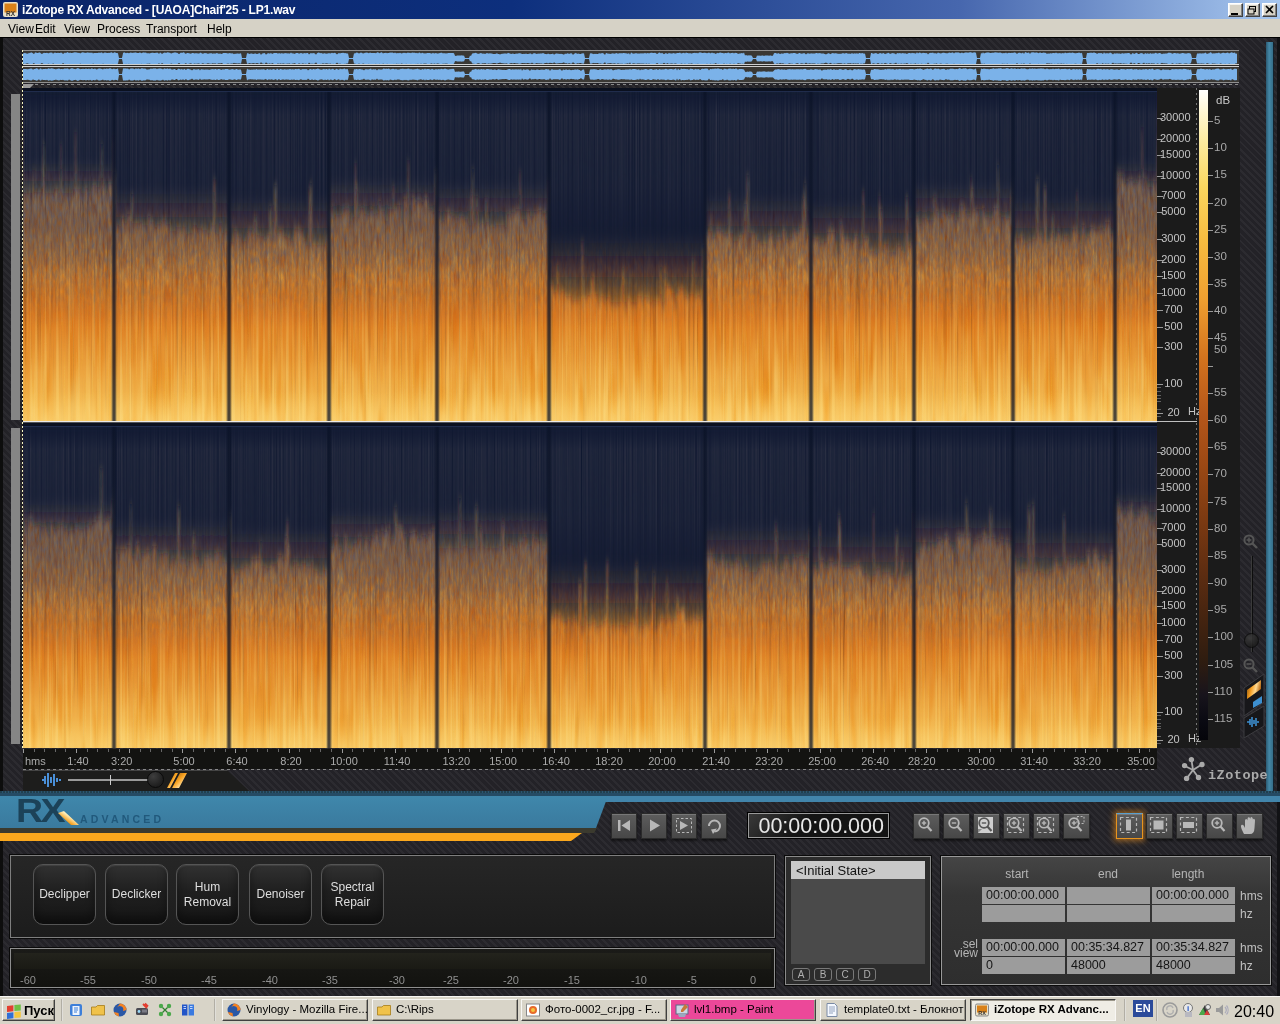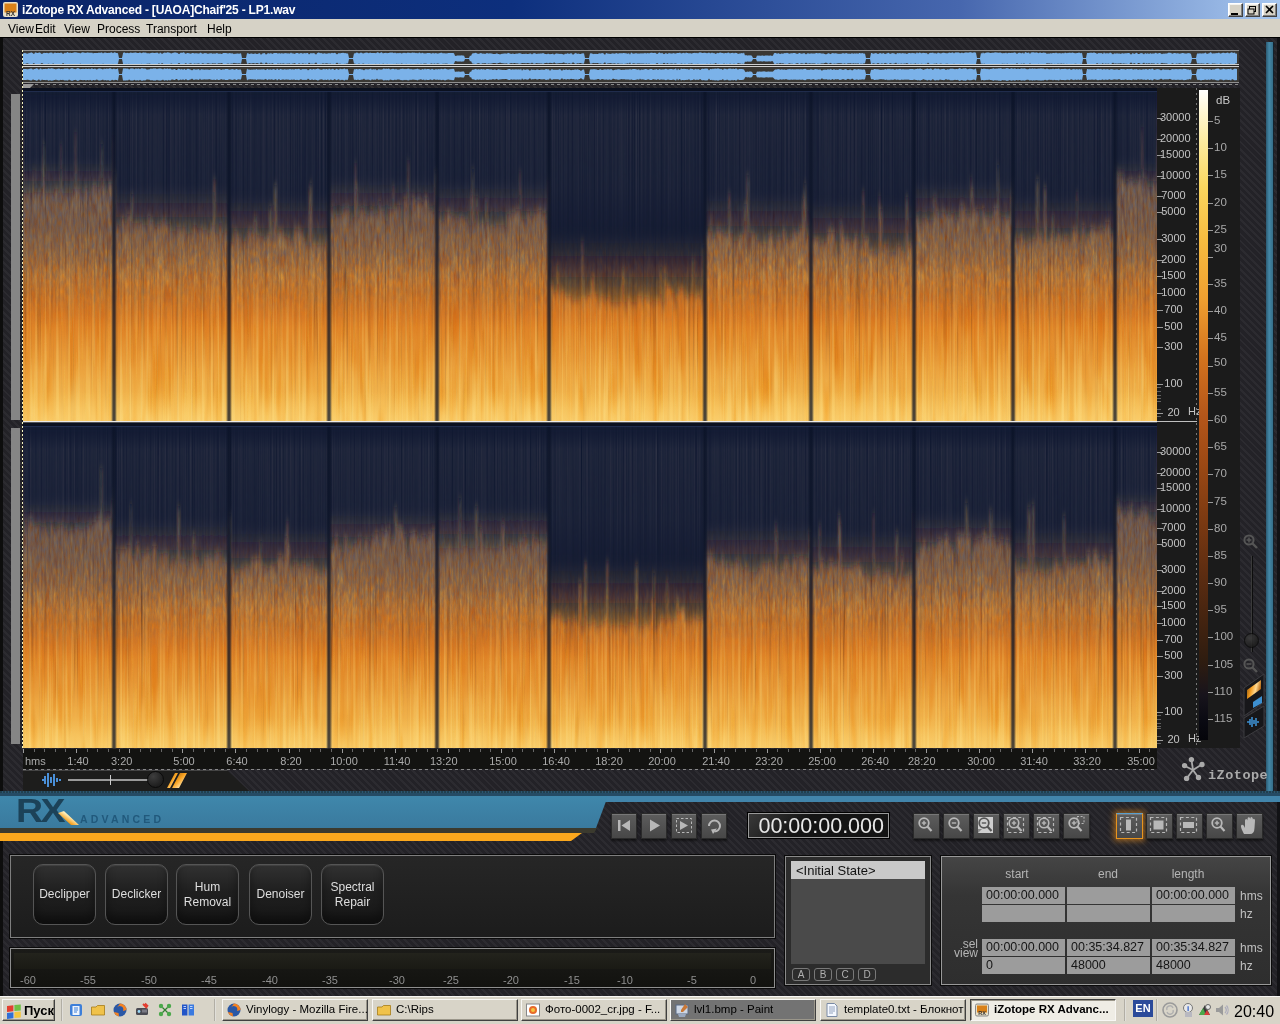--- a/index.html
+++ b/index.html
@@ -506,29 +506,29 @@
 <div class="dblab" style="top:26px">5</div>
 <div class="dbtick" style="top:60px"></div>
 <div class="dblab" style="top:53px">10</div>
 <div class="dbtick" style="top:87px"></div>
 <div class="dblab" style="top:80px">15</div>
 <div class="dbtick" style="top:115px"></div>
 <div class="dblab" style="top:108px">20</div>
 <div class="dbtick" style="top:142px"></div>
 <div class="dblab" style="top:135px">25</div>
 <div class="dbtick" style="top:169px"></div>
-<div class="dblab" style="top:154px">30</div>
+<div class="dblab" style="top:162px">30</div>
 <div class="dbtick" style="top:196px"></div>
 <div class="dblab" style="top:189px">35</div>
 <div class="dbtick" style="top:223px"></div>
 <div class="dblab" style="top:216px">40</div>
 <div class="dbtick" style="top:250px"></div>
 <div class="dblab" style="top:243px">45</div>
 <div class="dbtick" style="top:278px"></div>
-<div class="dblab" style="top:268px">50</div>
+<div class="dblab" style="top:255px">50</div>
 <div class="dbtick" style="top:305px"></div>
 <div class="dblab" style="top:298px">55</div>
 <div class="dbtick" style="top:332px"></div>
 <div class="dblab" style="top:325px">60</div>
 <div class="dbtick" style="top:359px"></div>
 <div class="dblab" style="top:352px">65</div>
 <div class="dbtick" style="top:386px"></div>
 <div class="dblab" style="top:379px">70</div>
 <div class="dbtick" style="top:414px"></div>
 <div class="dblab" style="top:407px">75</div>
@@ -689,21 +689,21 @@
 <div class="rtick" style="left:1116px"></div>
 <div class="rtickm" style="left:1126px"></div>
 <div class="rlab" style="left:2px">hms</div>
 <div class="rlab" style="left:35px;width:40px;text-align:center">1:40</div>
 <div class="rlab" style="left:88px;width:40px;text-align:left">3:20</div>
 <div class="rlab" style="left:141px;width:40px;text-align:center">5:00</div>
 <div class="rlab" style="left:194px;width:40px;text-align:center">6:40</div>
 <div class="rlab" style="left:248px;width:40px;text-align:center">8:20</div>
 <div class="rlab" style="left:301px;width:40px;text-align:center">10:00</div>
 <div class="rlab" style="left:354px;width:40px;text-align:center">11:40</div>
-<div class="rlab" style="left:407px;width:40px;text-align:left">13:20</div>
+<div class="rlab" style="left:407px;width:40px;text-align:right">13:20</div>
 <div class="rlab" style="left:460px;width:40px;text-align:center">15:00</div>
 <div class="rlab" style="left:513px;width:40px;text-align:center">16:40</div>
 <div class="rlab" style="left:566px;width:40px;text-align:center">18:20</div>
 <div class="rlab" style="left:619px;width:40px;text-align:center">20:00</div>
 <div class="rlab" style="left:673px;width:40px;text-align:center">21:40</div>
 <div class="rlab" style="left:726px;width:40px;text-align:center">23:20</div>
 <div class="rlab" style="left:779px;width:40px;text-align:center">25:00</div>
 <div class="rlab" style="left:832px;width:40px;text-align:center">26:40</div>
 <div class="rlab" style="left:885px;width:40px;text-align:left">28:20</div>
 <div class="rlab" style="left:938px;width:40px;text-align:center">30:00</div>
@@ -839,21 +839,21 @@
 <div class="abs" style="left:13px;top:974px;width:30px;text-align:center;font-size:11px;color:#8f8f8f">-60</div>
 <div class="abs" style="left:73px;top:974px;width:30px;text-align:center;font-size:11px;color:#8f8f8f">-55</div>
 <div class="abs" style="left:134px;top:974px;width:30px;text-align:center;font-size:11px;color:#8f8f8f">-50</div>
 <div class="abs" style="left:194px;top:974px;width:30px;text-align:center;font-size:11px;color:#8f8f8f">-45</div>
 <div class="abs" style="left:255px;top:974px;width:30px;text-align:center;font-size:11px;color:#8f8f8f">-40</div>
 <div class="abs" style="left:315px;top:974px;width:30px;text-align:center;font-size:11px;color:#8f8f8f">-35</div>
 <div class="abs" style="left:375px;top:974px;width:30px;text-align:right;font-size:11px;color:#8f8f8f">-30</div>
 <div class="abs" style="left:436px;top:974px;width:30px;text-align:center;font-size:11px;color:#8f8f8f">-25</div>
 <div class="abs" style="left:496px;top:974px;width:30px;text-align:center;font-size:11px;color:#8f8f8f">-20</div>
 <div class="abs" style="left:557px;top:974px;width:30px;text-align:center;font-size:11px;color:#8f8f8f">-15</div>
-<div class="abs" style="left:617px;top:974px;width:30px;text-align:left;font-size:11px;color:#8f8f8f">-10</div>
+<div class="abs" style="left:617px;top:974px;width:30px;text-align:right;font-size:11px;color:#8f8f8f">-10</div>
 <div class="abs" style="left:677px;top:974px;width:30px;text-align:center;font-size:11px;color:#8f8f8f">-5</div>
 <div class="abs" style="left:738px;top:974px;width:30px;text-align:center;font-size:11px;color:#8f8f8f">0</div>
 <div class="abs" style="left:785px;top:856px;width:146px;height:129px;background:#2c2c2c;border:1px solid #8a8a8a;outline:1px solid #0a0a0a"></div>
 <div class="abs" style="left:791px;top:861px;width:134px;height:103px;background:#4a4a4a"></div>
 <div class="abs" style="left:791px;top:861px;width:134px;height:18px;background:#c9c9c9;color:#111;font-size:13px;padding:2px 0 0 5px">&lt;Initial State&gt;</div>
 <div class="abs" style="left:792px;top:968px;width:18px;height:13px;border:1px solid #787878;border-radius:3px;color:#b0b0b0;font-size:10px;text-align:center;line-height:12px">A</div>
 <div class="abs" style="left:814px;top:968px;width:18px;height:13px;border:1px solid #787878;border-radius:3px;color:#b0b0b0;font-size:10px;text-align:center;line-height:12px">B</div>
 <div class="abs" style="left:836px;top:968px;width:18px;height:13px;border:1px solid #787878;border-radius:3px;color:#b0b0b0;font-size:10px;text-align:center;line-height:12px">C</div>
 <div class="abs" style="left:858px;top:968px;width:18px;height:13px;border:1px solid #787878;border-radius:3px;color:#b0b0b0;font-size:10px;text-align:center;line-height:12px">D</div>
 <div class="abs" style="left:941px;top:856px;width:330px;height:129px;background:linear-gradient(#454545,#353535 30%,#2e2e2e);border:1px solid #999;outline:1px solid #0a0a0a"></div>
@@ -953,21 +953,21 @@
     <span style="position:absolute;left:23px;top:3px">C:\Rips</span>
   </div>
 <div class="abs" style="left:521px;top:999px;width:146px;height:22px;background:#d8d4c8;border:1px solid #f8f7f4;border-right-color:#404040;border-bottom-color:#404040;box-shadow:inset -1px -1px 0 #9a968a;font-size:11.5px;color:#000;white-space:nowrap;overflow:hidden">
 <svg style="position:absolute;left:3px;top:2px" width="16" height="16">
       <rect x="1.5" y="2" width="13" height="12" fill="#fff" stroke="#888"></rect>
       <circle cx="8" cy="8" r="4" fill="#e86a2a"></circle>
       <circle cx="8" cy="8" r="2" fill="#f4c63d"></circle>
     </svg>
     <span style="position:absolute;left:23px;top:3px">Фото-0002_cr.jpg - F...</span>
   </div>
-<div class="abs" style="left:670px;top:999px;width:146px;height:22px;background:#737373;border:1px solid #f8f7f4;border-right-color:#404040;border-bottom-color:#404040;box-shadow:inset -1px -1px 0 #9a968a;font-size:11.5px;color:#000;white-space:nowrap;overflow:hidden">
+<div class="abs" style="left:670px;top:999px;width:146px;height:22px;background:#ec4899;border:1px solid #f8f7f4;border-right-color:#404040;border-bottom-color:#404040;box-shadow:inset -1px -1px 0 #9a968a;font-size:11.5px;color:#000;white-space:nowrap;overflow:hidden">
 <svg style="position:absolute;left:3px;top:2px" width="16" height="16">
       <rect x="2" y="3" width="12" height="9" fill="#cdd6e4" stroke="#5a6a85"></rect>
       <path d="M4 12 L12 12 L11 15 L5 15 Z" fill="#9aa8bf"></path>
       <path d="M11 2 L14 5 L9 10 L7 10 L7 8 Z" fill="#c87838"></path>
     </svg>
     <span style="position:absolute;left:23px;top:3px">lvl1.bmp - Paint</span>
   </div>
 <div class="abs" style="left:820px;top:999px;width:146px;height:22px;background:#d8d4c8;border:1px solid #f8f7f4;border-right-color:#404040;border-bottom-color:#404040;box-shadow:inset -1px -1px 0 #9a968a;font-size:11.5px;color:#000;white-space:nowrap;overflow:hidden">
 <svg style="position:absolute;left:3px;top:2px" width="16" height="16">
       <path d="M3 1.5 L10.5 1.5 L13 4 L13 14.5 L3 14.5 Z" fill="#f4f8ff" stroke="#7a8aa5"></path>

